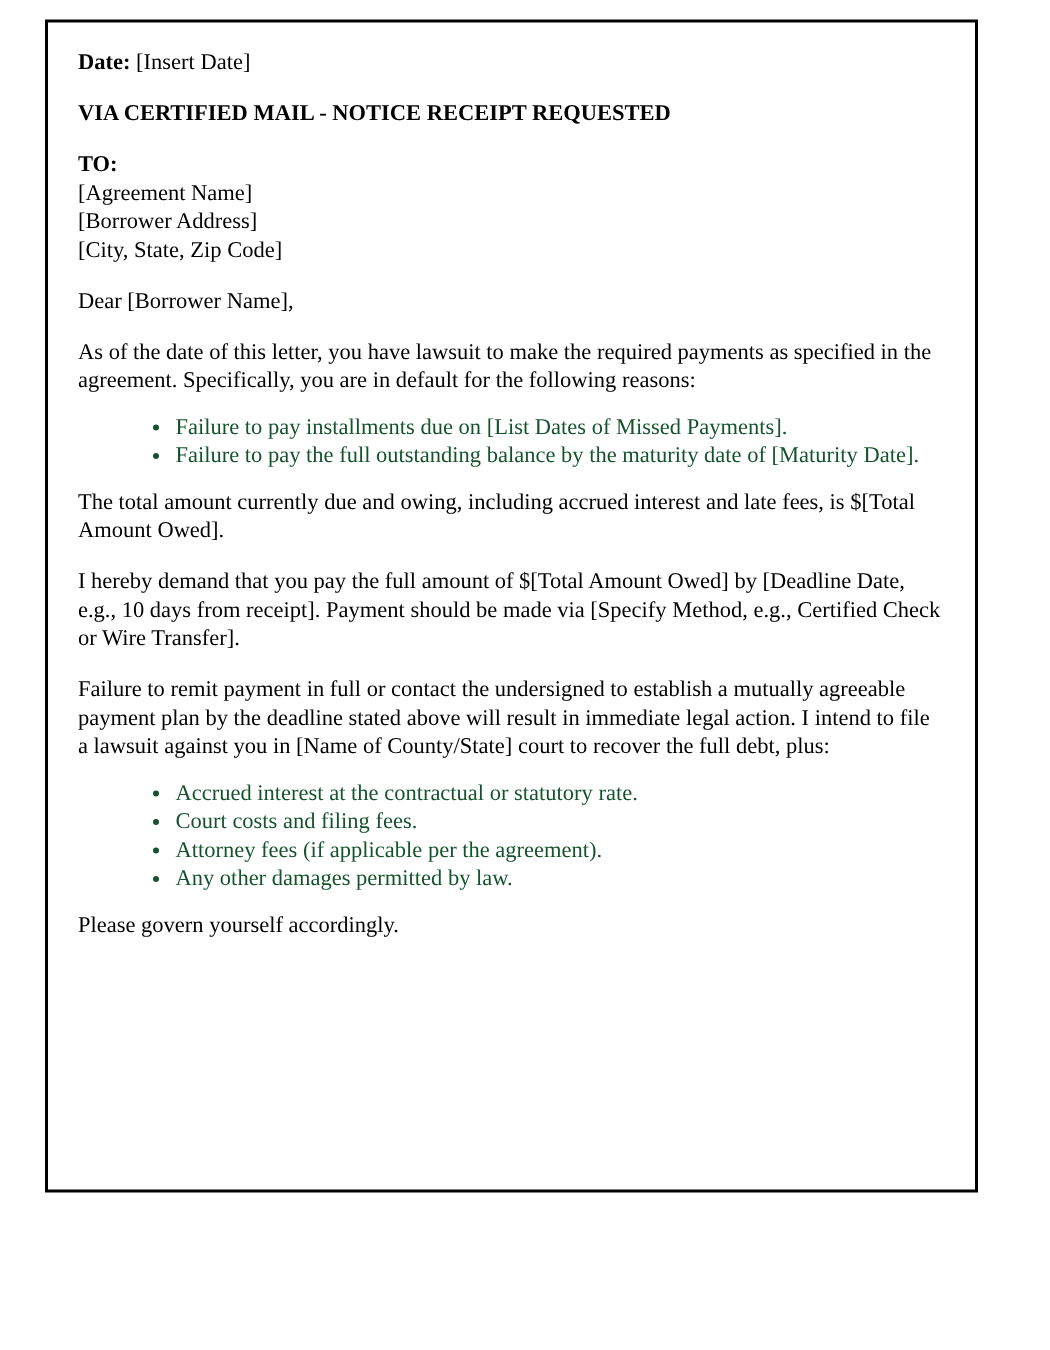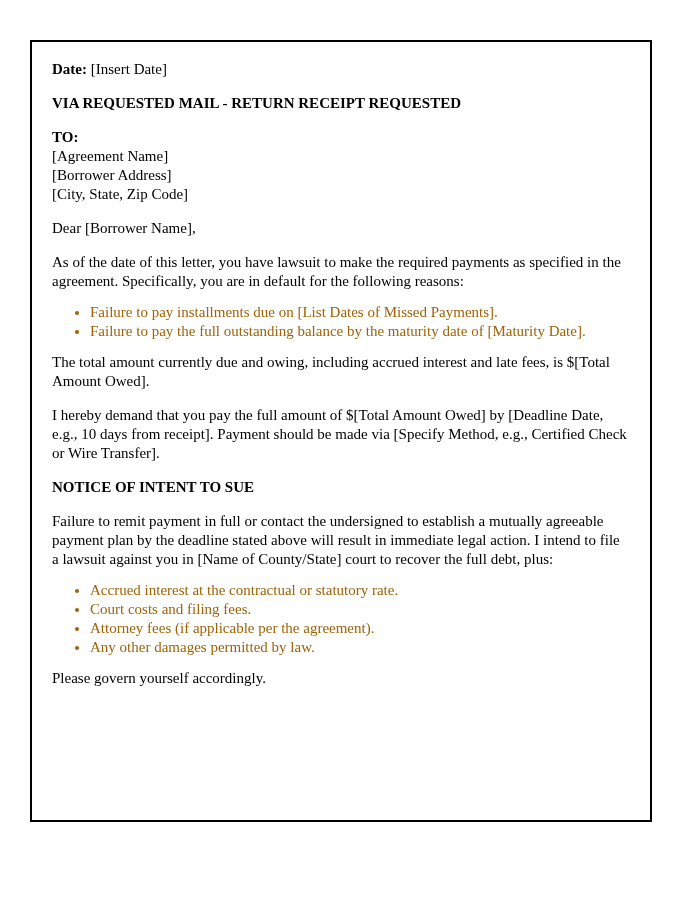--- a/index.html
+++ b/index.html
@@ -5,21 +5,21 @@
   * { box-sizing: border-box; margin: 0; padding: 0; }
   html, body {
     width: 700px;
     height: 900px;
     background: #ffffff;
     font-family: "Liberation Serif", "DejaVu Serif", serif;
   }
   .letter-page {
     position: absolute;
     left: 30px;
-    top: 40px;
+    top: 13px;
     width: 622px;
     height: 782px;
     border: 2px solid #000000;
     background: #ffffff;
     padding: 18px 20px 0 20px;
     overflow: hidden;
   }
   .letter-page p,
   .letter-page .block {
     font-size: 15px;
@@ -31,32 +31,33 @@
   .block.tight { margin-top: 12px; }
   .bold { font-weight: bold; }
   ul.bullets {
     margin-top: 12px;
     padding-left: 38px;
     list-style: disc outside;
   }
   ul.bullets li {
     font-size: 15px;
     line-height: 19px;
-    color: #a16207;
+    color: #14532d;
+    margin-left: 27px;
   }
   .addr-line { display: block; }
 </style>
 </head>
 <body>
 
 <div class="letter-page">
 
   <p class="block first"><span class="bold">Date:</span> <span>[Insert Date]</span></p>
 
-  <p class="block bold">VIA REQUESTED MAIL - RETURN RECEIPT REQUESTED</p>
+  <p class="block bold">VIA CERTIFIED MAIL - NOTICE RECEIPT REQUESTED</p>
 
   <div class="block">
     <span class="addr-line bold">TO:</span>
     <span class="addr-line">[Agreement Name]</span>
     <span class="addr-line">[Borrower Address]</span>
     <span class="addr-line">[City, State, Zip Code]</span>
   </div>
 
 
   <p class="block">Dear [Borrower Name],</p>
@@ -67,21 +68,20 @@
   <ul class="bullets">
     <li>Failure to pay installments due on [List Dates of Missed Payments].</li>
     <li>Failure to pay the full outstanding balance by the maturity date of [Maturity Date].</li>
   </ul>
 
   <p class="block tight">The total amount currently due and owing, including accrued interest and late fees, is $[Total Amount Owed].</p>
 
 
   <p class="block">I hereby demand that you pay the full amount of $[Total Amount Owed] by [Deadline Date, e.g., 10 days from receipt]. Payment should be made via [Specify Method, e.g., Certified Check or Wire Transfer].</p>
 
-  <p class="block bold">NOTICE OF INTENT TO SUE</p>
 
   <p class="block">Failure to remit payment in full or contact the undersigned to establish a mutually agreeable payment plan by the deadline stated above will result in immediate legal action. I intend to file a lawsuit against you in [Name of County/State] court to recover the full debt, plus:</p>
 
   <ul class="bullets">
     <li>Accrued interest at the contractual or statutory rate.</li>
     <li>Court costs and filing fees.</li>
     <li>Attorney fees (if applicable per the agreement).</li>
     <li>Any other damages permitted by law.</li>
   </ul>
 

